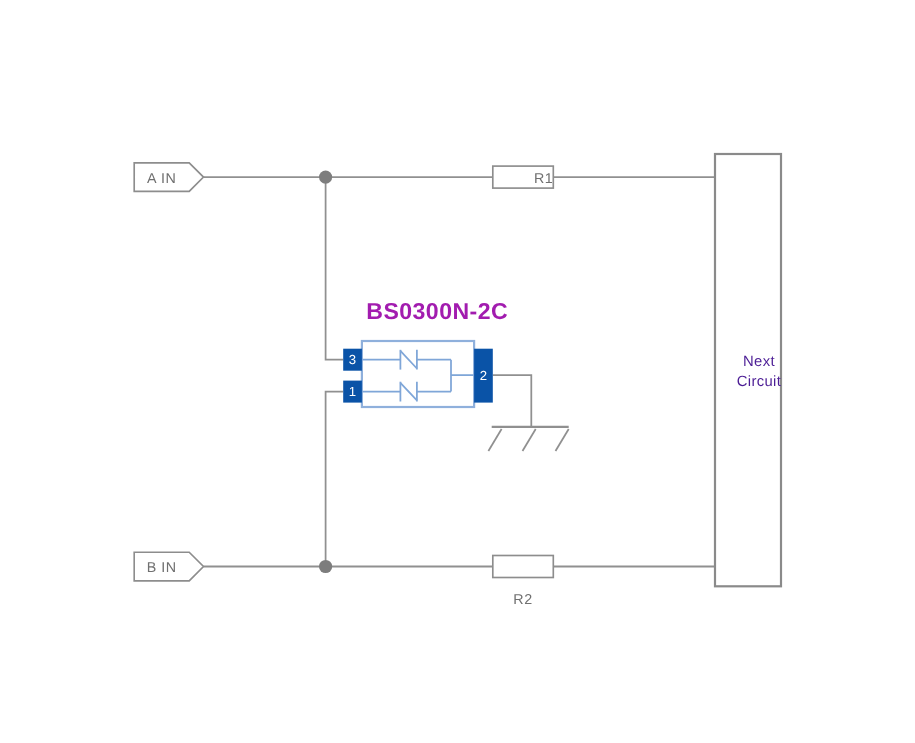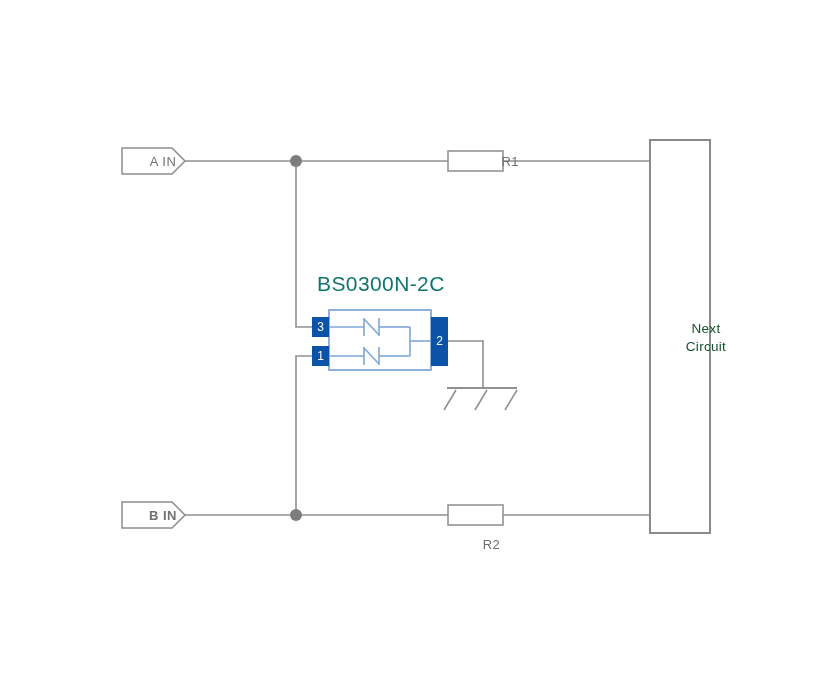--- a/index.html
+++ b/index.html
@@ -21,47 +21,46 @@
     top: 0;
   }
   .lbl {
     position: absolute;
     color: #707070;
     font-size: 13px;
     letter-spacing: 0.5px;
     text-align: center;
     line-height: 1;
     user-select: none;
-    padding-left: 16px;
   }
   .tag-label {
     width: 50px;
     height: 13px;
   }
   .res-label {
     width: 55px;
     height: 13px;
   }
   .next-label {
     left: 650px;
     top: 320px;
     width: 80px;
-    color: #14532d;
+    color: #4c1d95;
     font-size: 13.5px;
     line-height: 18px;
     letter-spacing: 0.3px;
   }
   .comp-title {
     position: absolute;
-    left: 317px;
+    left: 333px;
     top: 272px;
     width: 160px;
-    color: #0f766e;
+    color: #a21caf;
     font-size: 21px;
-    font-weight: 400;
+    font-weight: 700;
     letter-spacing: 0.4px;
     text-align: left;
     user-select: none;
   }
   .pin-num {
     position: absolute;
     width: 17px;
     color: #ffffff;
     font-size: 12px;
     text-align: center;
@@ -131,21 +130,21 @@
         <path d="M410,341 H431"></path>
       </g>
 
       <rect x="312" y="317" width="17" height="20" fill="#0a53a7"></rect>
       <rect x="312" y="346" width="17" height="20" fill="#0a53a7"></rect>
       <rect x="431" y="317" width="17" height="49" fill="#0a53a7"></rect>
     </g>
   </svg>
 
   <div class="lbl tag-label" style="left:122px; top:155px;">A IN</div>
-  <div class="lbl tag-label" style="left:122px; top:509px;font-weight:bold;">B IN</div>
+  <div class="lbl tag-label" style="left:122px; top:509px;">B IN</div>
 
   <div class="lbl res-label" style="left:448px; top:155px;text-align:right;">R1</div>
   <div class="lbl res-label" style="left:448px; top:538px;">R2</div>
 
   <div class="lbl next-label">
     <div>Next</div>
     <div>Circuit</div>
   </div>
 
   <div class="comp-title">BS0300N-2C</div>

